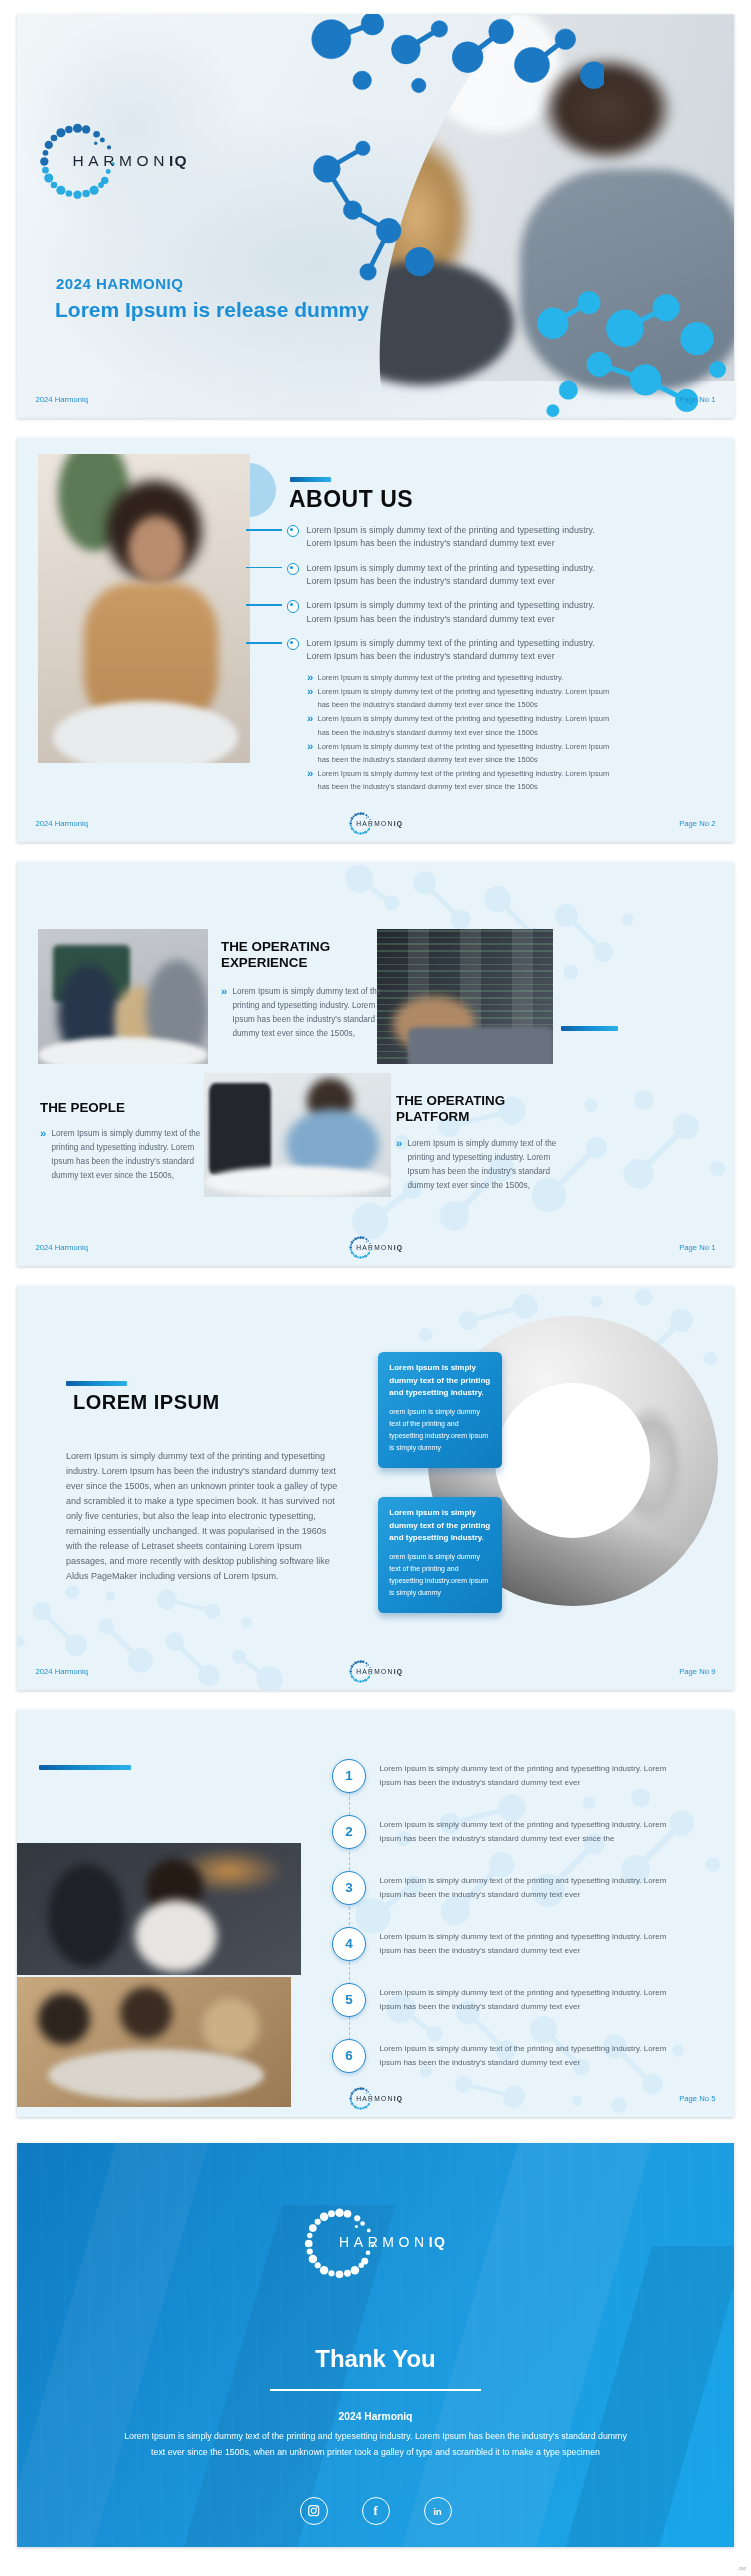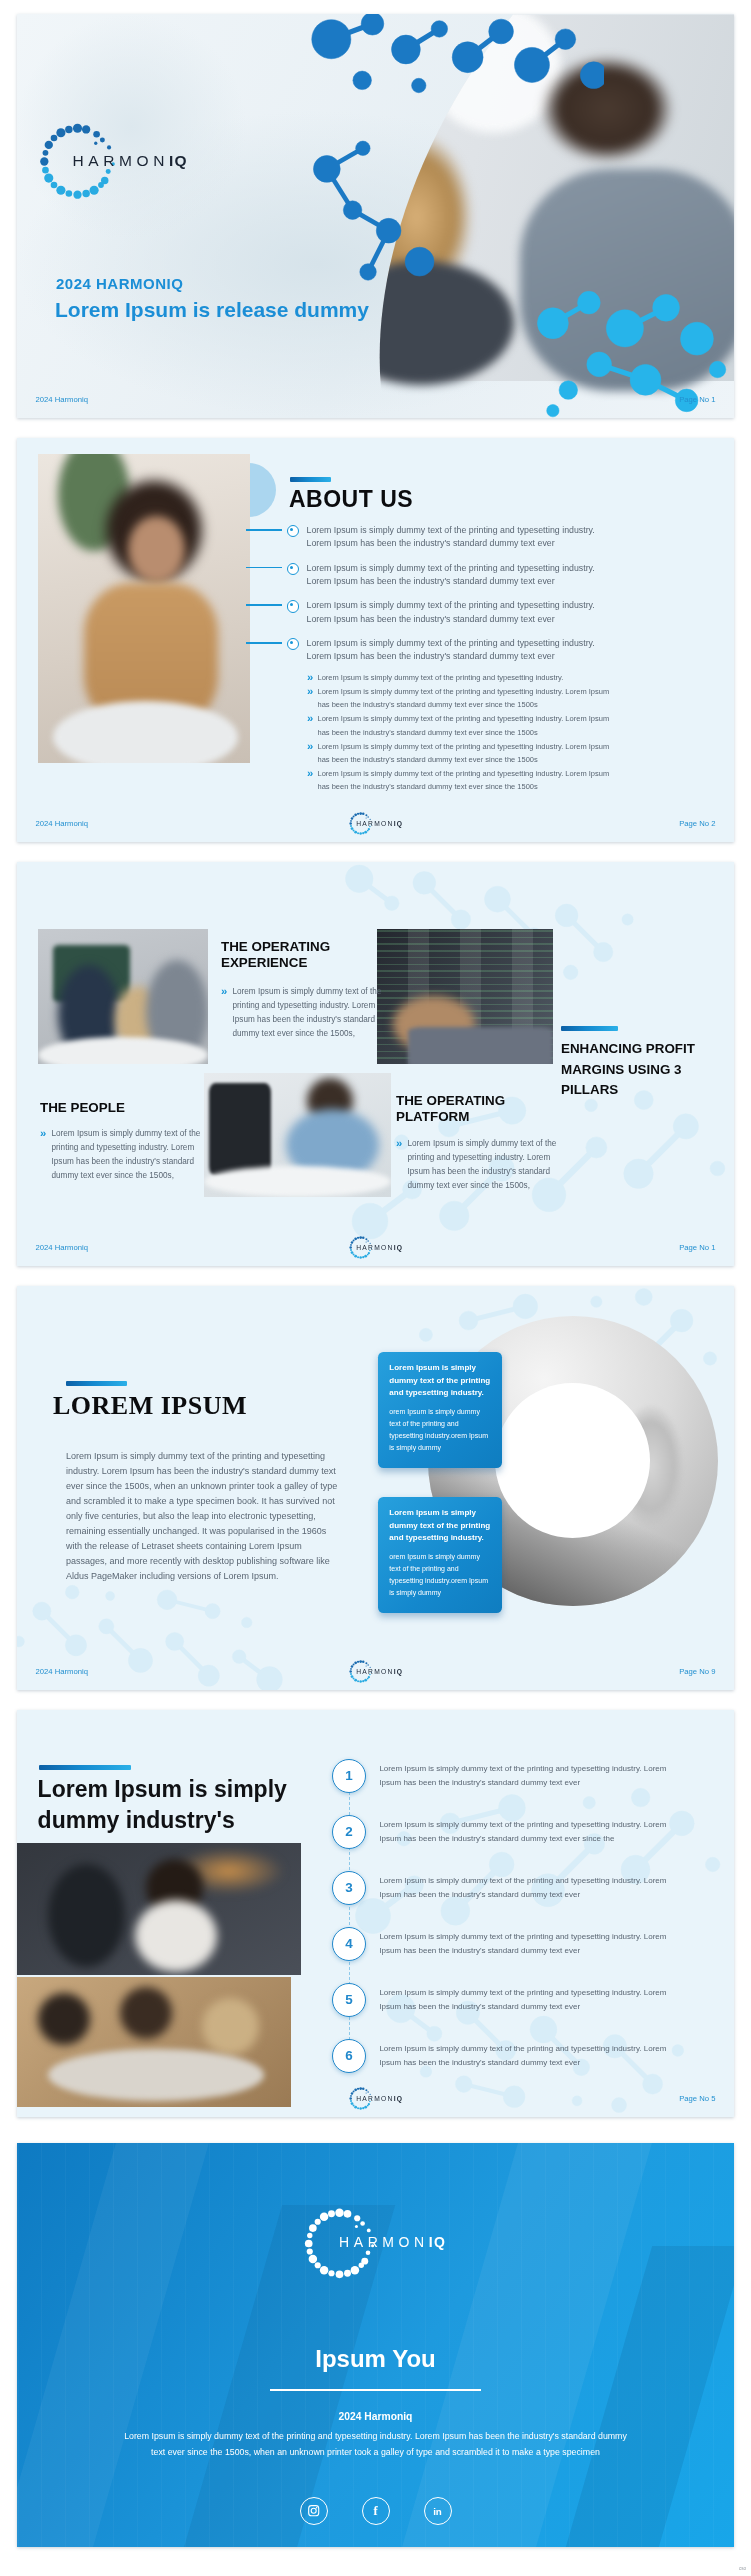--- a/index.html
+++ b/index.html
@@ -342,21 +342,20 @@
   <div class="sec-text" style="left:204px;top:123px;width:163px;">
     <span class="chev">»</span>
     <div class="t grey">Lorem Ipsum is simply dummy text of the printing and typesetting industry. Lorem Ipsum has been the industry's standard dummy text ever since the 1500s,</div>
   </div>
   <div class="photo" style="left:360px;top:67px;width:176px;height:135px;background:linear-gradient(135deg,#23272e,#3d444d 60%,#555e68);">
     <div class="abs" style="inset:0;background:repeating-linear-gradient(0deg,rgba(0,0,0,0) 0 5.2px,rgba(130,220,150,.22) 5.2px 6.7px),repeating-linear-gradient(90deg,rgba(0,0,0,0) 0 31px,rgba(255,255,255,.10) 31px 52px);"></div>
     <div class="blob" style="left:15.5px;top:67px;width:82px;height:57px;background:#b08a66;"></div>
     <div class="blob" style="left:31px;top:98px;width:145px;height:41px;background:#6a7280;border-radius:10%;filter:blur(2.1px);"></div>
   </div>
   <div class="h-bar" style="left:544px;top:164px;width:57px;"></div>
-  <div class="h-black" style="left:544px;top:177px;font-size:13.4px;width:160px;line-height:20.6px;">ENHANCING PROFIT MARGINS USING 3 PILLARS</div>
   <div class="h-black" style="left:23px;top:238px;font-size:13.4px;">THE PEOPLE</div>
   <div class="sec-text" style="left:23px;top:265px;width:175px;">
     <span class="chev">»</span>
     <div class="t grey">Lorem Ipsum is simply dummy text of the printing and typesetting industry. Lorem Ipsum has been the industry's standard dummy text ever since the 1500s,</div>
   </div>
   <div class="photo" style="left:187px;top:211px;width:187px;height:124px;background:linear-gradient(160deg,#e7ebee,#d3dade);">
     <div class="blob" style="left:5.2px;top:10.3px;width:62px;height:93px;background:#23272c;border-radius:10%;filter:blur(1.5px);"></div>
     <div class="blob" style="left:103px;top:5.2px;width:46px;height:46px;background:#3a2e26;"></div>
     <div class="blob" style="left:82px;top:36px;width:93px;height:72px;background:#7fa8cb;"></div>
     <div class="blob" style="left:0;top:93px;width:187px;height:31px;background:#f2f4f5;filter:blur(2.6px);"></div>
@@ -379,21 +378,21 @@
 </section>
 
 <section class="slide" style="top:1286px;height:404px;">
   <svg class="molbg" style="right:-5.2px;top:-8.2px;width:361px;height:161px;" viewBox="0 0 760 340">
       <use href="#molbg"></use>
     </svg>
   <svg class="molbg" style="left:-20.6px;bottom:-15.5px;width:289px;height:129px;" viewBox="0 0 760 340">
       <use href="#molbg" transform="scale(-1,1) translate(-760,0)"></use>
     </svg>
   <div class="h-bar" style="left:49px;top:95px;width:61px;"></div>
-  <div class="h-black" style="left:36px;top:105px;font-size:26px;letter-spacing:0.5px;font-family:Liberation Serif, serif;">LOREM IPSUM</div>
+  <div class="h-black" style="left:56px;top:105px;font-size:20px;letter-spacing:0.5px;">LOREM IPSUM</div>
   <div class="para4 grey">Lorem Ipsum is simply dummy text of the printing and typesetting industry. Lorem Ipsum has been the industry's standard dummy text ever since the 1500s, when an unknown printer took a galley of type and scrambled it to make a type specimen book. It has survived not only five centuries, but also the leap into electronic typesetting, remaining essentially unchanged. It was popularised in the 1960s with the release of Letraset sheets containing Lorem Ipsum passages, and more recently with desktop publishing software like Aldus PageMaker including versions of Lorem Ipsum.</div>
   <div class="ring4">
     <div class="ring4-city"></div>
     <div class="ring4-face"></div>
     <div class="ring4-hole"></div>
   </div>
   <div class="box4" style="top:66px;">
     <div class="lead">Lorem Ipsum is simply dummy text of the printing and typesetting industry.</div>
     <div class="body">orem Ipsum is simply dummy text of the printing and typesetting industry.orem Ipsum is simply dummy</div>
   </div>
@@ -414,24 +413,20 @@
 </section>
 
 <section class="slide" style="top:1710px;height:407px;">
   <svg class="molbg" style="right:-10.3px;top:67px;width:392px;height:175px;" viewBox="0 0 760 340">
       <use href="#molbg"></use>
     </svg>
   <svg class="molbg" style="right:31px;bottom:-5.2px;width:319px;height:143px;" viewBox="0 0 760 340">
       <use href="#molbg" transform="scale(1,-1) translate(0,-340)"></use>
     </svg>
   <div class="h-bar" style="left:21.6px;top:55px;width:92px;height:5.2px;"></div>
-  <div class="h5">
-    <div>Lorem Ipsum is simply</div>
-    <div>dummy industry's</div>
-  </div>
   <div class="photo" style="left:0;top:133px;width:284px;height:132px;background:linear-gradient(150deg,#33373e,#4a4f58);">
     <div class="blob" style="left:155px;top:5.2px;width:113px;height:46px;background:radial-gradient(closest-side,#c98f4a,rgba(201,143,74,0));"></div>
     <div class="blob" style="left:31px;top:20.6px;width:77px;height:103px;background:#1e2227;"></div>
     <div class="blob" style="left:129px;top:15.5px;width:57px;height:57px;background:#241b15;"></div>
     <div class="blob" style="left:118px;top:57px;width:82px;height:72px;background:#e8e6e2;"></div>
   </div>
   <div class="photo" style="left:0;top:267px;width:274px;height:130px;background:linear-gradient(140deg,#c8a87e,#9a7a54);">
     <div class="blob" style="left:20.6px;top:15.5px;width:52px;height:52px;background:#2d241e;"></div>
     <div class="blob" style="left:103px;top:10.3px;width:52px;height:52px;background:#3a2c22;"></div>
     <div class="blob" style="left:185px;top:20.6px;width:57px;height:57px;background:#cbb084;"></div>
@@ -488,21 +483,21 @@
     <div class="s6-shape" style="left:443px;top:0;width:134px;height:404px;background:rgba(255,255,255,.06);"></div>
     <div class="s6-shape" style="left:592px;top:103px;width:93px;height:301px;background:rgba(8,55,95,.12);"></div>
     <div class="abs" style="inset:0;background:repeating-linear-gradient(90deg,rgba(255,255,255,.03) 0 1.5px,rgba(255,255,255,0) 1.5px 24px);"></div>
   </div>
   <div class="logo6">
     <svg viewBox="0 0 100 100">
         <use href="#ring"></use>
       </svg>
     <div class="wm"><span>HARMON</span><b>IQ</b></div>
   </div>
-  <div class="s6-title">Ipsum You</div>
+  <div class="s6-title">Thank You</div>
   <div class="s6-line"></div>
   <div class="s6-sub">2024 Harmoniq</div>
   <div class="s6-para">Lorem Ipsum is simply dummy text of the printing and typesetting industry. Lorem Ipsum has been the industry's standard dummy text ever since the 1500s, when an unknown printer took a galley of type and scrambled it to make a type specimen</div>
   <div class="social">
     <span class="sic">
       <svg width="13.4" height="13.4" viewBox="0 0 24 24" fill="none" stroke="#fff" stroke-width="2">
         <rect x="3" y="3" width="18" height="18" rx="5"></rect>
           <circle cx="12" cy="12" r="4.5"></circle>
           <circle cx="17.2" cy="6.8" r="1.4" fill="#fff" stroke="none"></circle>
       </svg>

